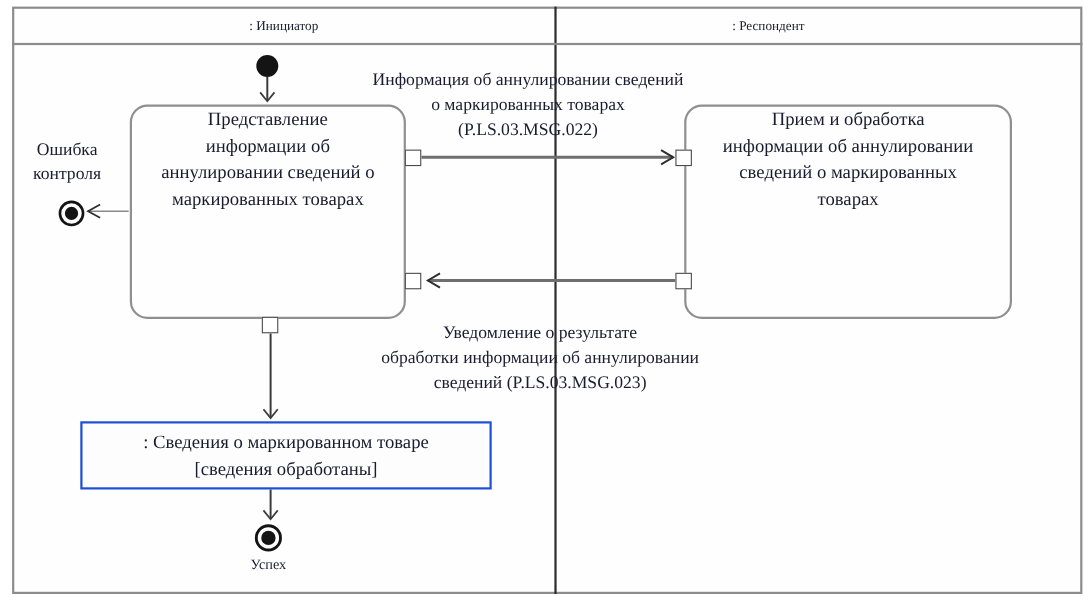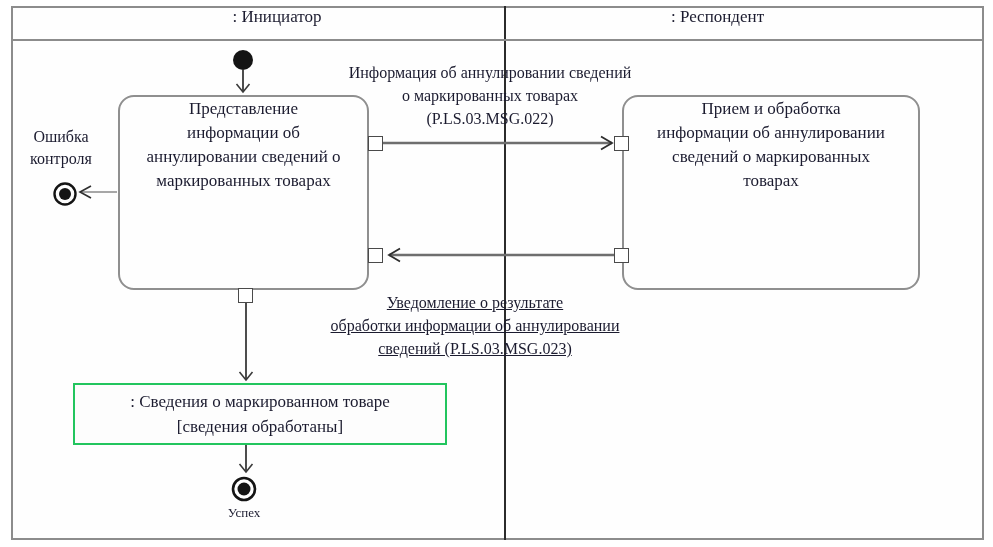--- a/index.html
+++ b/index.html
@@ -20,23 +20,22 @@
   .header-sep {
     position: absolute; left: 11px; top: 39px;
     width: 973px; height: 2px; background: #8c8c8c;
   }
   .lane-divider {
     position: absolute; left: 504px; top: 6px;
     width: 2px; height: 534px; background: #2b2b2b;
   }
   .lane-header {
     position: absolute; top: 7px; height: 32px;
-    display: flex; justify-content: center;
-    font-size: 17px;
-    margin-left: 19px;
+    display: flex; align-items: center; justify-content: center;
+    font-size: 12px;
   }
   .hdr-left { left: 11px; width: 494px; }
   .hdr-right { left: 505px; width: 387px; }
   .overlay {
     position: absolute; left: 0; top: 0; z-index: 2;
   }
   .activity {
     position: absolute;
     border: 2px solid #8f8f8f;
     border-radius: 16px;
@@ -56,31 +55,31 @@
   .pin-1 { left: 368px; top: 136px; }
   .pin-2 { left: 368px; top: 248px; }
   .pin-3 { left: 238px; top: 288px; }
   .pin-4 { left: 614px; top: 136px; }
   .pin-5 { left: 614px; top: 248px; }
   .msg-label {
     position: absolute; text-align: center;
     font-size: 16px; line-height: 23px;
     z-index: 4; background: transparent;
   }
-  .msg-top { left: 288px; top: 61px; width: 404px; }
-  .msg-bottom { left: 273px; top: 291px; width: 404px; text-decoration: underline; }
+  .msg-top { left: 278px; top: 61px; width: 404px; }
+  .msg-bottom { left: 289px; top: 291px; width: 404px; }
   .err-label {
     position: absolute; left: 10px; top: 126px; width: 102px;
     text-align: center; font-size: 16px; line-height: 22px;
     z-index: 4;
   }
   .object-node {
     position: absolute; left: 73px; top: 383px;
     width: 370px; height: 58px;
-    border: 2px solid #22c55e; background: #fdfdfd;
+    border: 2px solid #1d4ed8; background: #fdfdfd;
     display: flex; align-items: center; justify-content: center;
     text-align: center; font-size: 17px; line-height: 25px;
     z-index: 1;
   }
   .success-label {
     position: absolute; left: 202px; top: 505px; width: 84px;
     text-align: center; font-size: 13px;
     z-index: 4;
   }
   .ml { white-space: pre-line; }

